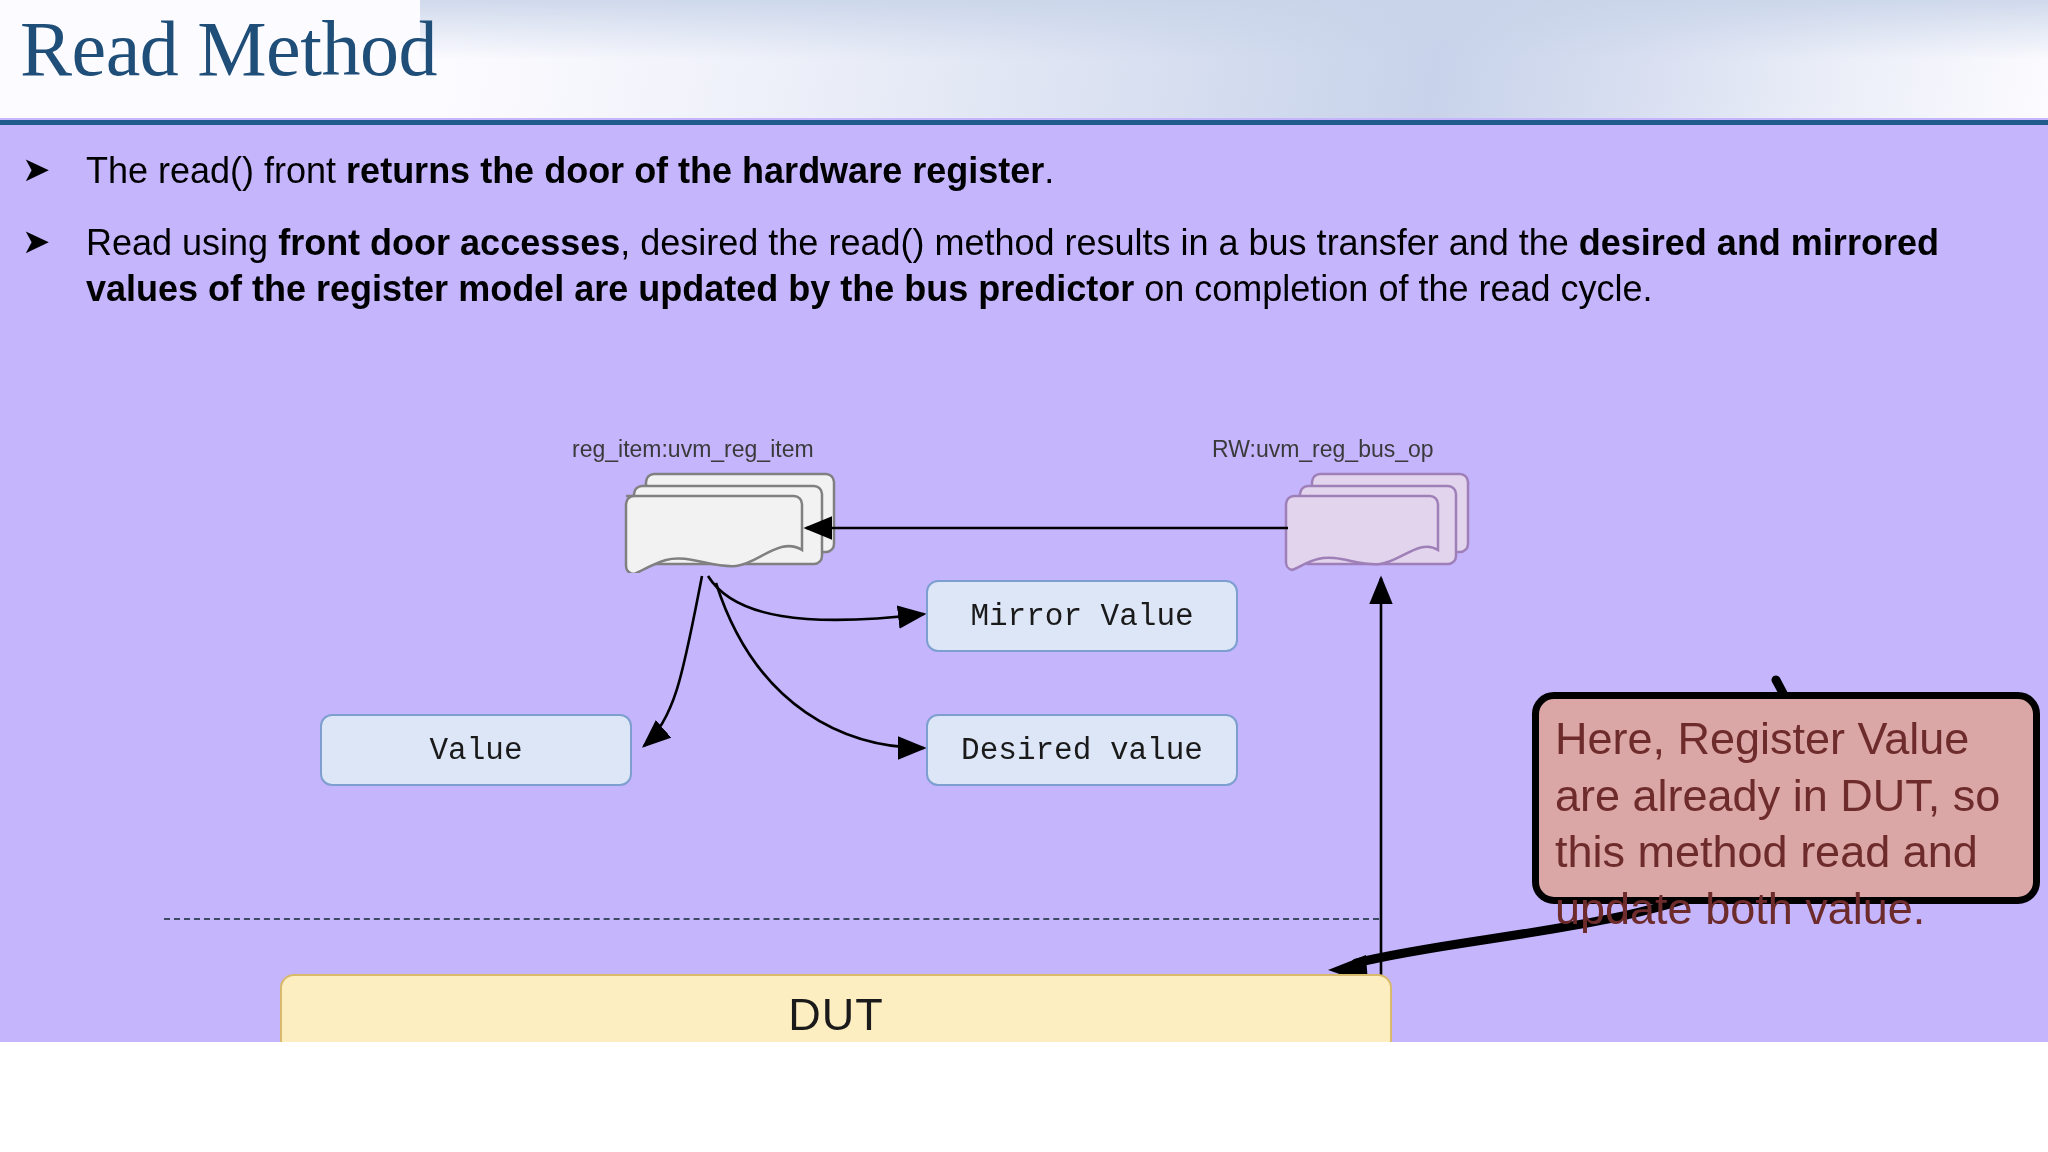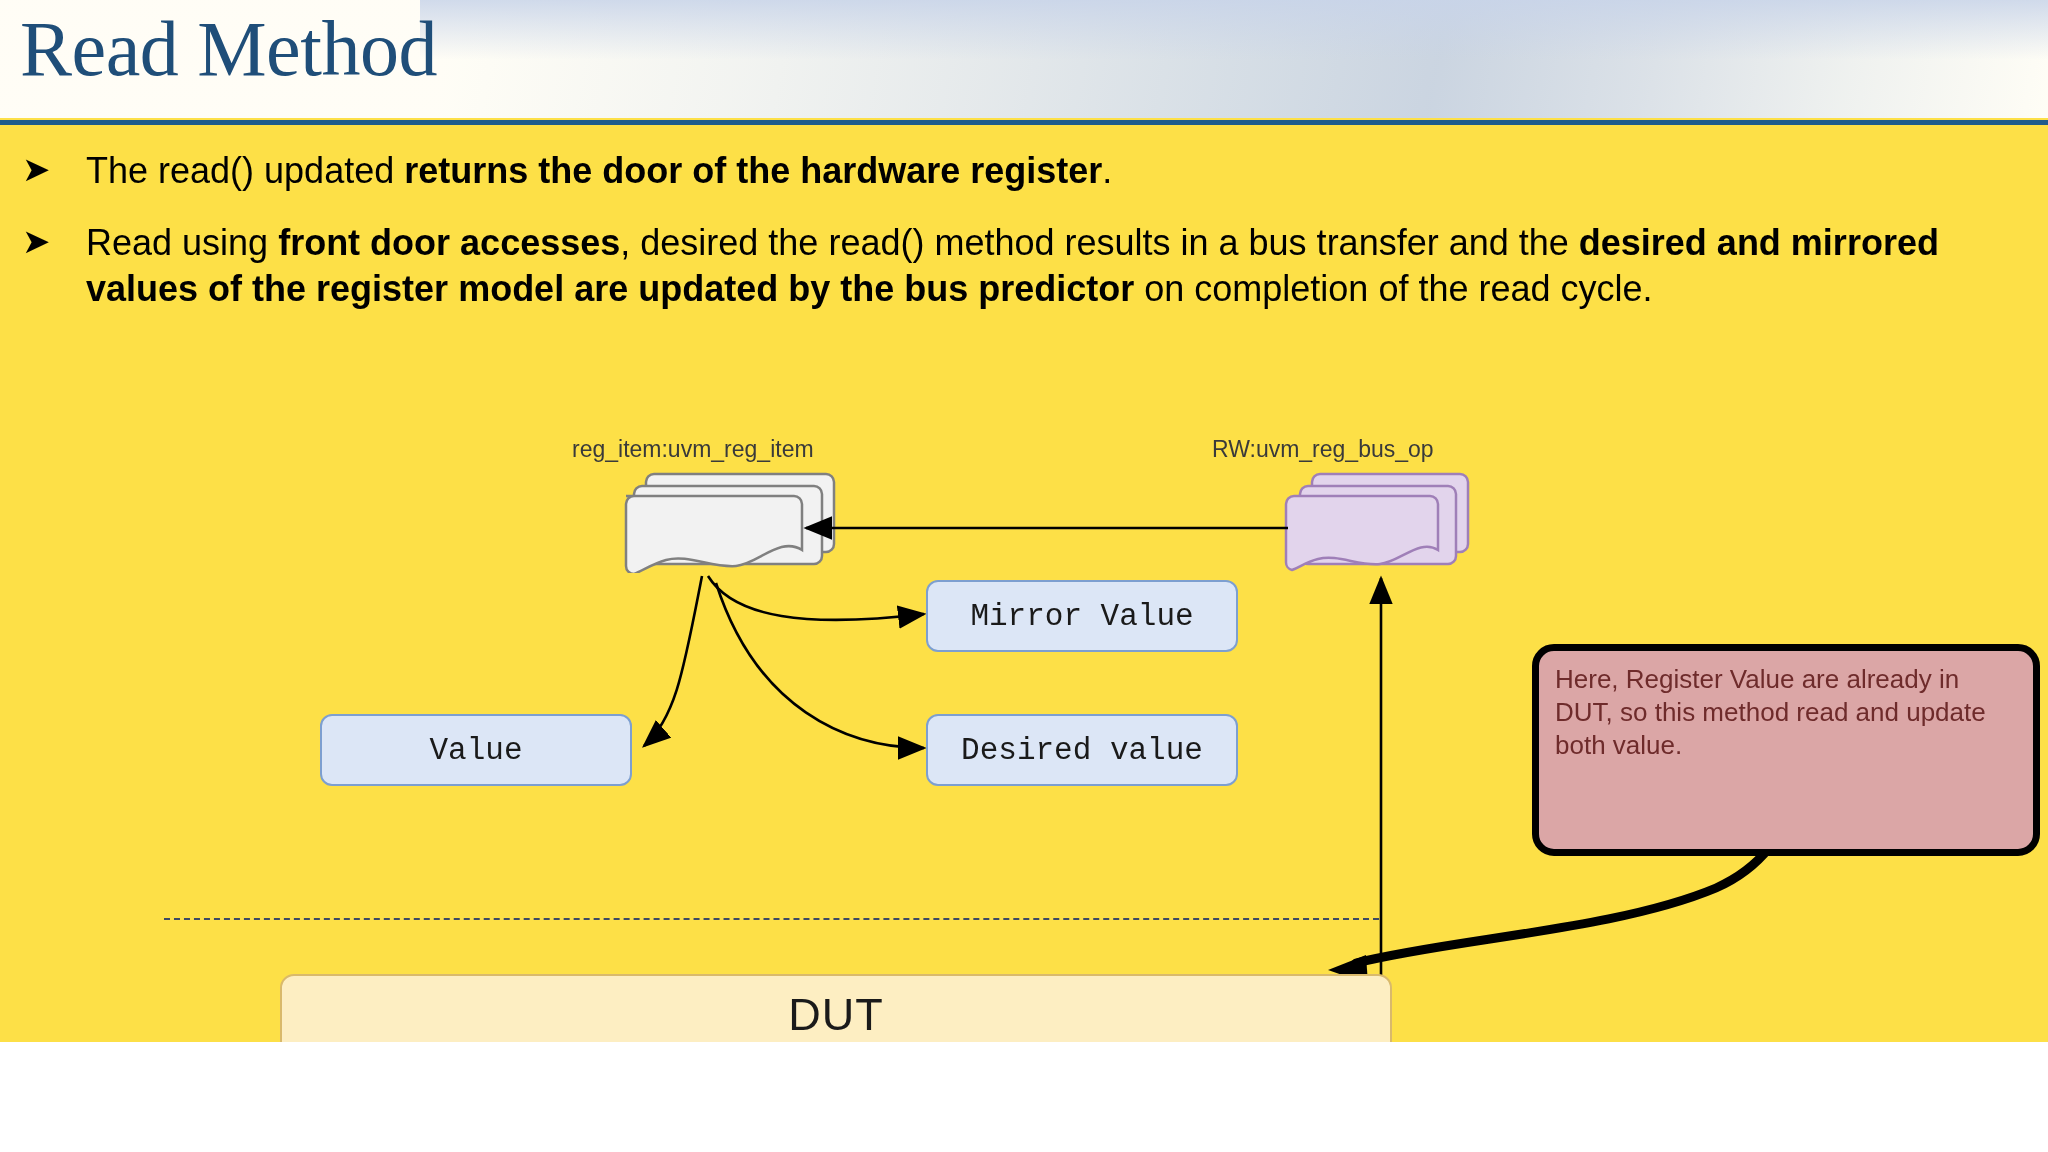--- a/index.html
+++ b/index.html
@@ -4,21 +4,21 @@
 <style>
   html, body {
     margin: 0;
     padding: 0;
     background: #ffffff;
   }
   #slide {
     position: relative;
     width: 2048px;
     height: 1152px;
-    background: #fde047;
+    background: #c4b5fd;
     overflow: hidden;
     font-family: "Liberation Sans", sans-serif;
   }
 
   
   .header-gradient {
     position: absolute;
     left: 0; top: 0;
     width: 2048px; height: 118px;
     background: linear-gradient(100deg,
@@ -118,23 +118,24 @@
     border-top: 2px dashed #3c4a63;
     height: 0;
   }
   .callout {
     position: absolute;
     background: #dba6a6;
     border: 7px solid #000000;
     border-radius: 22px;
     padding: 12px 16px 14px 16px;
     box-sizing: border-box;
-    font-size: 26px;
+    font-size: 45px;
     line-height: 1.26;
     color: #6e2b2b;
+    margin-top: 48px;
   }
 
   
   .footer {
     position: absolute;
     left: 0; top: 1042px;
     width: 2048px; height: 110px;
     background: #ffffff;
   }
 </style>
@@ -145,21 +146,21 @@
 
   <div class="header-gradient"></div>
   <div class="header-gradient2"></div>
   <div class="title">Read Method</div>
   <div class="title-rule"></div>
 
   <div class="bullets">
 
     <div class="bullet">
       <span class="marker">➤</span>
-      <span><span>The read() updated </span><b>returns the door of the hardware register</b><span>.</span></span>
+      <span><span>The read() front </span><b>returns the door of the hardware register</b><span>.</span></span>
     </div>
 
     <div class="bullet">
       <span class="marker">➤</span>
       <span><span>Read using </span><b>front door accesses</b><span>, desired the read() method results in a bus transfer and the </span><b>desired and mirrored values of the register model are updated by the bus predictor</b><span> on completion of the read cycle.</span></span>
     </div>
 
   </div>
 
   <div class="diagram">

